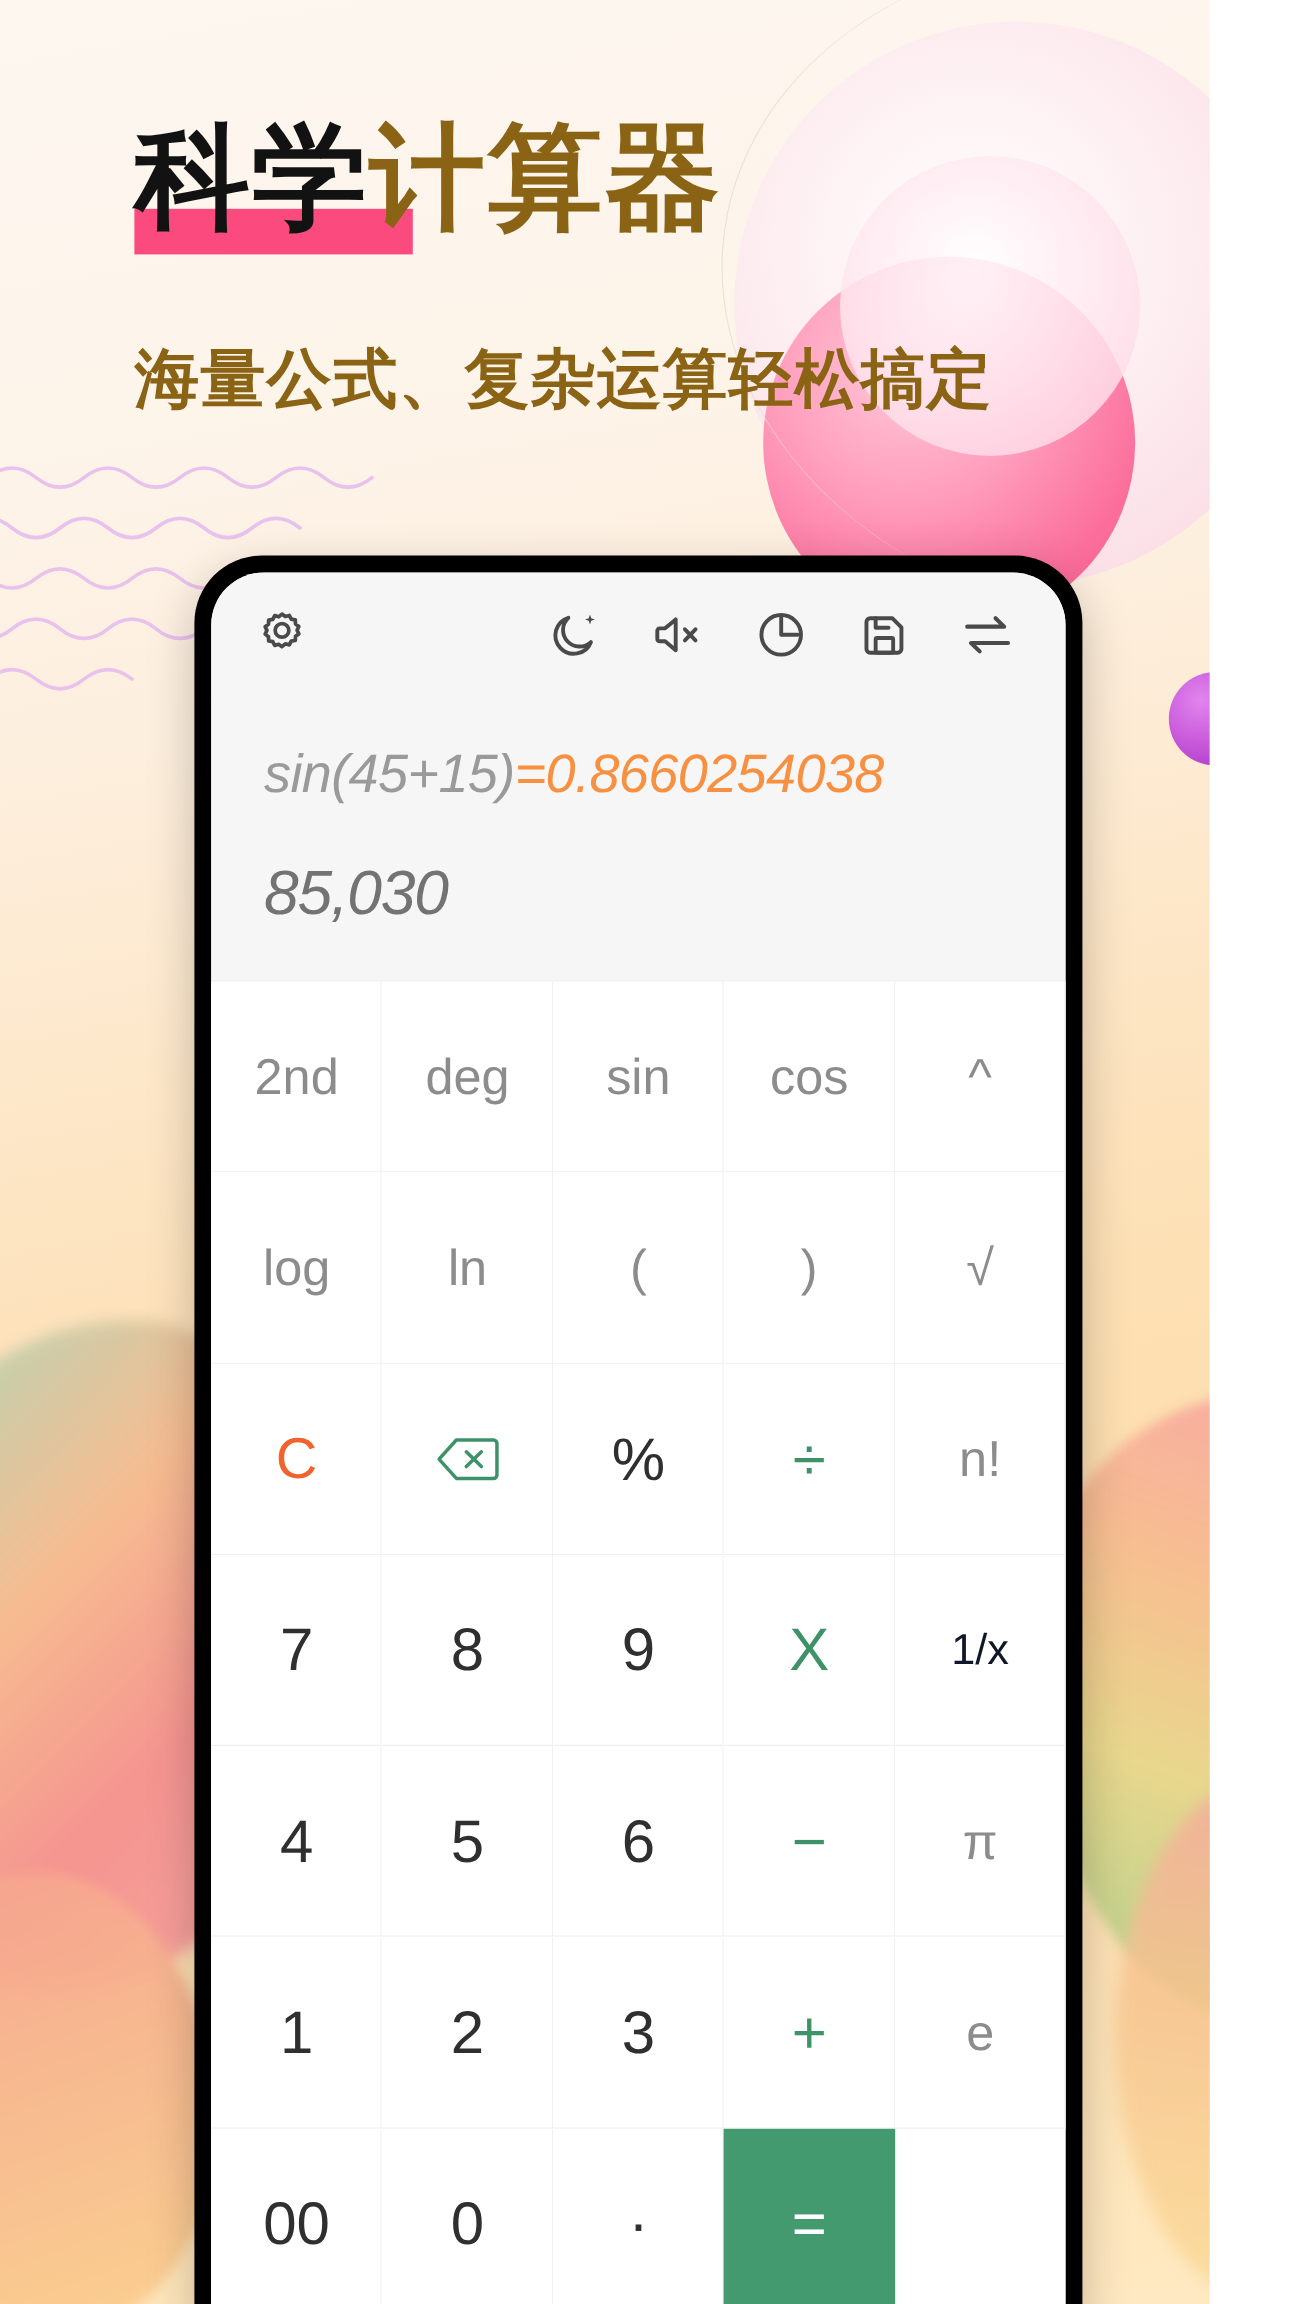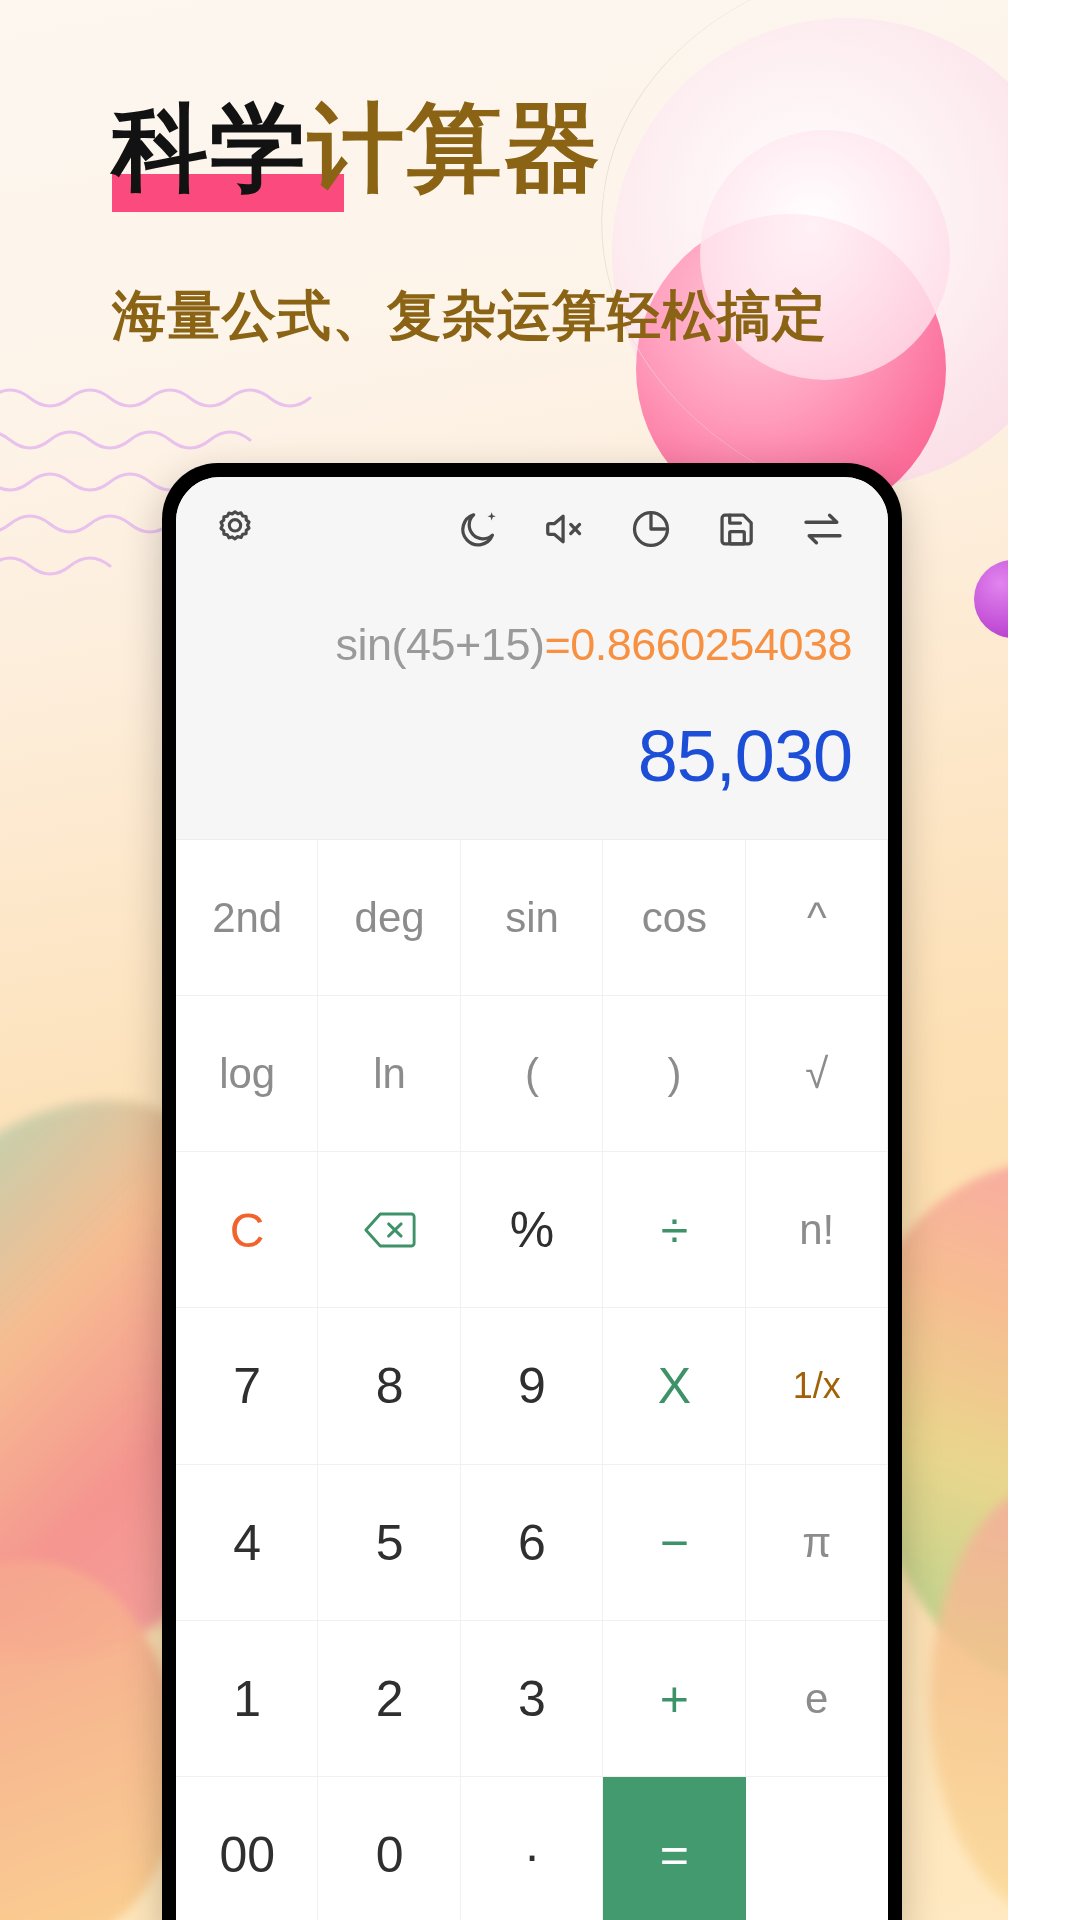--- a/index.html
+++ b/index.html
@@ -195,40 +195,41 @@
   }
   .tb-icon:first-child { margin-left: 0; }
   .tb-icon svg { display: block; }
 
   
   .display {
     flex: 0 0 auto;
     background: #f6f6f6;
     padding: 38px 36px 42px 44px;
     box-sizing: border-box;
-    text-align: right;
+    text-align: left;
+    font-style: italic;
   }
   .hist-line {
     font-size: 45px;
     color: #9a9a9a;
     white-space: nowrap;
     margin-bottom: 44px;
     letter-spacing: -.5px;
   }
   .hist-line .res { color: #f79040; }
   .expr-line {
     font-size: 56px;
     color: #4b4b4b;
     white-space: nowrap;
     margin-bottom: 6px;
     letter-spacing: -.5px;
   }
   .result-line {
-    font-size: 72px;
-    color: #1d4ed8;
+    font-size: 52px;
+    color: #737373;
     white-space: nowrap;
     letter-spacing: -1px;
   }
 
   
   .keypad {
     flex: 1 1 auto;
     background: #ffffff;
     display: grid;
     grid-template-columns: repeat(5, 1fr);
@@ -241,21 +242,21 @@
     align-items: center;
     justify-content: center;
     font-size: 44px;
     color: #555;
     box-shadow: inset -1px -1px 0 #f0f0f0;
     background: #fff;
     user-select: none;
   }
   .key.num   { color: #2f2f2f; font-size: 50px; }
   .key.func  { color: #8c8c8c; font-size: 42px; }
-  .key.small { font-size: 36px; color: #a16207; }
+  .key.small { font-size: 36px; color: #0f172a; }
   .key.op    { color: #3d9268; font-size: 50px; }
   .key.clear { color: #f2622c; font-size: 48px; }
   .key.accent-bg {
     background: #429a6e;
     color: #ffffff;
     box-shadow: none;
     font-size: 50px;
   }
   .key svg { display:block; }
 </style>

